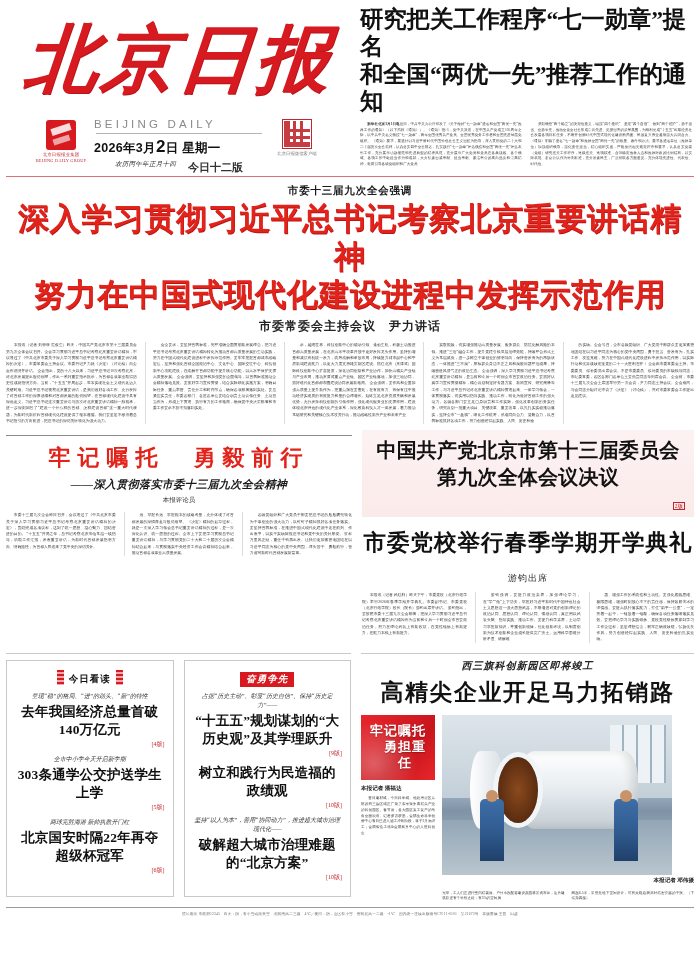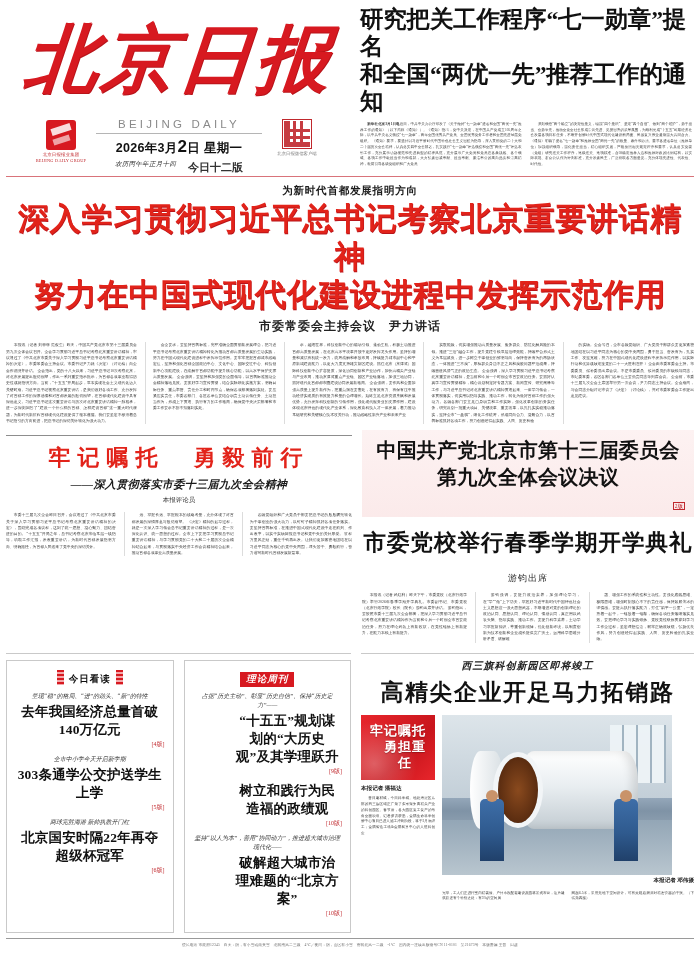--- a/index.html
+++ b/index.html
@@ -38,21 +38,21 @@
   }
   .mh-badge .emblem:before{
     content:""; position:absolute; left:5px; top:6px; width:20px; height:7px;
     background:#fff; transform: rotate(-18deg); opacity:.85;
   }
   .mh-badge .emblem:after{
     content:""; position:absolute; left:7px; top:17px; width:17px; height:6px;
     background:#fff; transform: rotate(-18deg); opacity:.6;
   }
   .mh-badge .btxt { font-size:4.4px; color:#c0282d; line-height:1.35; letter-spacing:.2px;}
-  .mh-center { width: 170px; text-align:center; }
+  .mh-center { width: 170px; }
   .mh-en { font-family:"Liberation Sans", sans-serif; font-size: 11.5px; letter-spacing: 3.2px; color:#8a8a8a; padding-bottom:3px; }
   .mh-rule { border-top:1px solid #b5b5b5; margin: 0 2px 3px; }
   .mh-date { font-family:"Liberation Sans", sans-serif; font-size: 12.5px; font-weight:bold; color:#111; letter-spacing:.3px; }
   .mh-date .big { font-size: 17px; }
   .mh-sub { display:flex; justify-content:center; gap:12px; margin-top:3px; font-size:6.5px; color:#333; }
   .mh-sub .lunar { font-style: italic; letter-spacing:.3px; }
   .mh-sub .ed { font-weight:bold; font-size:11px; }
   .mh-qr { width: 54px; text-align:center; padding-top:1px; }
   .qr-box { width:30px; height:30px; margin:0 auto 2px; border:1.5px solid #c0282d; padding:1px; }
   .qr-inner { width:100%; height:100%;
@@ -141,21 +141,21 @@
     content:""; position:absolute; top:-2px; width:7px; height:15px;
     background: repeating-linear-gradient(180deg,#d71920 0 2px, #f3a7aa 2px 4px);
   }
   .promo-hd .flag:before{ left:0; }
   .promo-hd .flag:after{ right:0; }
   .promo-hd .flag.red:before, .promo-hd .flag.red:after { display:none; }
 
   .pi { margin-bottom: 6px; }
   .pi-shoulder { text-align:center; font-size:6px; color:#333; margin-bottom:2px; font-style:italic; }
   .pi-main { text-align:center; font-size:13.5px; font-weight:bold; color:#111; letter-spacing:.2px; }
-  .pi-main.serif2 { font-family:"Liberation Serif", serif;margin-left:40px; }
+  .pi-main.serif2 { font-family:"Liberation Serif", serif; }
   .pi-tag { text-align:right; font-size:6px; color:#c0282d; margin-top:1px; }
 
   
   .feat-kicker { text-align:center; font-size:10px; font-weight:bold; letter-spacing:1px; color:#222; font-style:italic;}
   .feat-title { text-align:center; font-size: 23px; font-weight:bold; letter-spacing:1.5px; margin-top:4px; color:#111; }
   .feat-body { display:flex; gap:7px; margin-top: 7px; }
   .feat-col { width: 96px; }
   .badge-red {
     background: linear-gradient(135deg,#e8262c 0%, #c8151c 60%, #e8262c 100%);
     color:#fff; text-align:center; padding: 8px 4px 9px; position:relative; overflow:hidden;
@@ -259,21 +259,21 @@
         <div class="tr-col micro">
           <p>深刻领悟“两个确立”的决定性意义，增强“四个意识”、坚定“四个自信”、做到“两个维护”，勇于担当、奋勇争先，推动全党全社会形成崇尚先进、见贤思齐的浓厚氛围，为顺利完成“十五五”时期经济社会发展各项目标任务，不断开创新时代中国式现代化建设新局面、民族复兴伟业凝聚强大共同合力。
 《通知》明确了提名“七一勋章”和推荐全国“两优一先”的数量、条件和办法。要求各提名单位（推荐单位）加强组织领导，强化责任担当，精心组织实施，严格按照相关规定程序和要求，认真落实党委（党组）研究把关工作程序，逐级把关、逐项核准，合理确定推荐人选和推荐对象的比例结构，以实际表现、群众公认作为评判标准，充分发扬民主，广泛听取各方面意见，充分体现先进性、代表性、时代性。</p>
         </div>
       </div>
     </div>
   </div>
 
   <div class="rule-red"></div>
 
-  <div class="kicker">为新时代首都发展指明方向</div>
+  <div class="kicker">市委十三届九次全会强调</div>
   <div class="mainhead">
     <div>深入学习贯彻习近平总书记考察北京重要讲话精神</div>
     <div>努力在中国式现代化建设进程中发挥示范作用</div>
   </div>
   <div class="subhead">市委常委会主持会议　尹力讲话</div>
 
   <div class="cols5">
     <div class="c5 micro2">
         <p>本报讯（记者 刘菲菲 范俊生）昨天，中国共产党北京市第十三届委员会第九次全体会议召开。全会学习贯彻习近平总书记考察北京重要讲话精神，审议通过了《中共北京市委关于深入学习贯彻习近平总书记考察北京重要讲话精神的决定》。市委常委会主持会议。市委书记尹力就《决定》（讨论稿）向全会作说明并讲话。
 全会指出，党的十八大以来，习近平总书记10次考察北京，对北京发展提出殷切期望，作出一系列重要指示批示，为首都各项事业取得历史性成就指明方向。当前，“十五五”开局起步，基本实现社会主义现代化迈入关键时期。习近平总书记视察北京重要讲话，是我们做好各项工作、充分发挥了对首都工作的深厚感情和对首都发展的殷切期望，在首都现代化建设中具有深远意义。习近平总书记这次重要讲话与历次对北京重要讲话精神一脉相承，进一步深刻回答了“建设一个什么样的首都、怎样建设首都”这一重大时代课题，为新时代新征程首都现代化建设提供了根本遵循。我们要坚定不移沿着总书记指引的方向前进，把总书记的深切关怀转化为强大动力。</p>
@@ -365,21 +365,21 @@
           </div>
           <div class="pi">
             <div class="pi-shoulder">两球完胜海港 新帅执教开门红</div>
             <div class="pi-main">北京国安时隔22年再夺超级杯冠军</div>
             <div class="pi-tag">[6版]</div>
           </div>
         </div>
 
         <div class="promo">
           <div class="promo-hd">
-            <span class="flag red">理论周刊</span>
+            <span class="flag red">奋勇争先</span>
           </div>
           <div class="pi">
             <div class="pi-shoulder">占据“历史主动”、彰显“历史自信”、保持“历史定力”——</div>
             <div class="pi-main serif2">“十五五”规划谋划的“大历史观”及其学理跃升</div>
             <div class="pi-tag">[9版]</div>
           </div>
           <div class="pi">
             <div class="pi-shoulder"></div>
             <div class="pi-main serif2">树立和践行为民造福的政绩观</div>
             <div class="pi-tag">[10版]</div>

